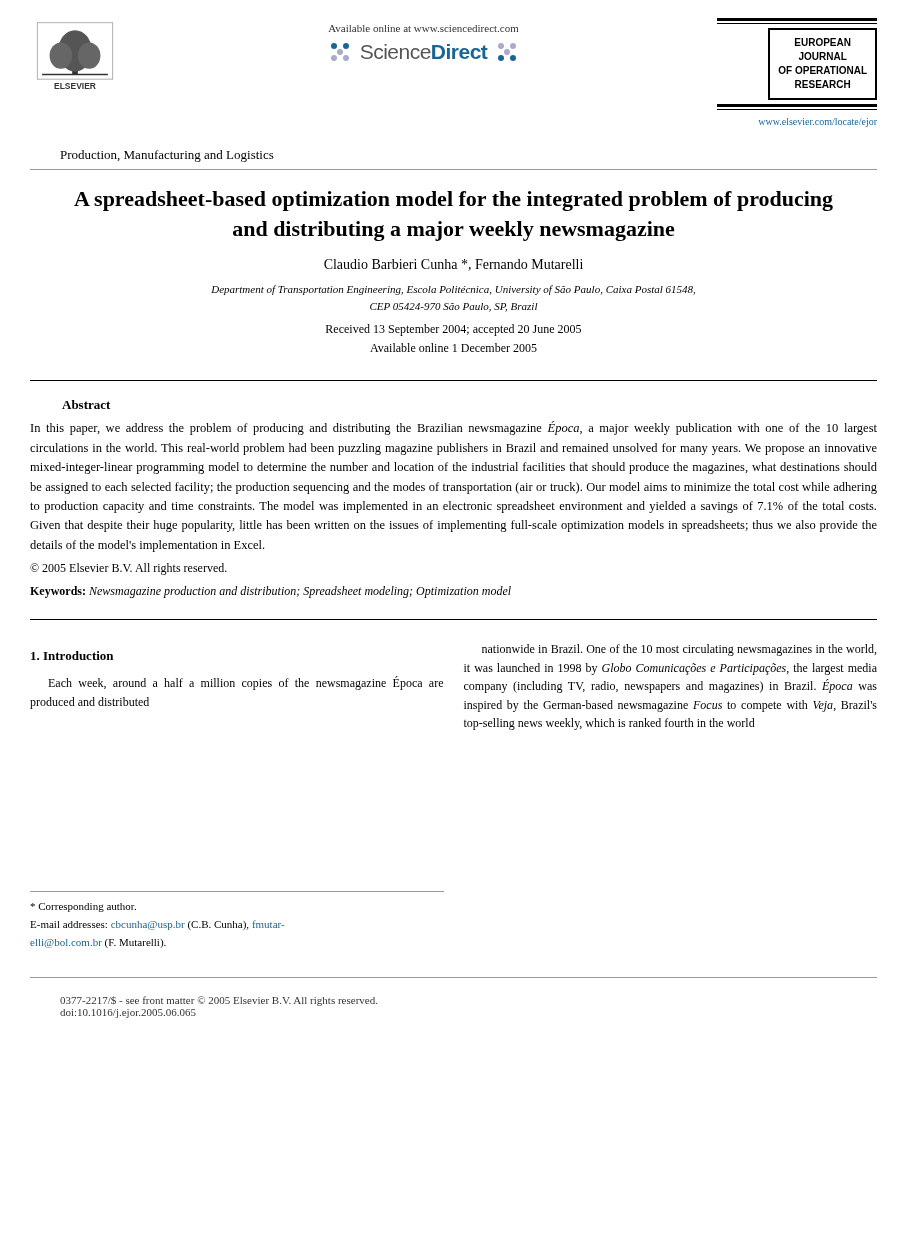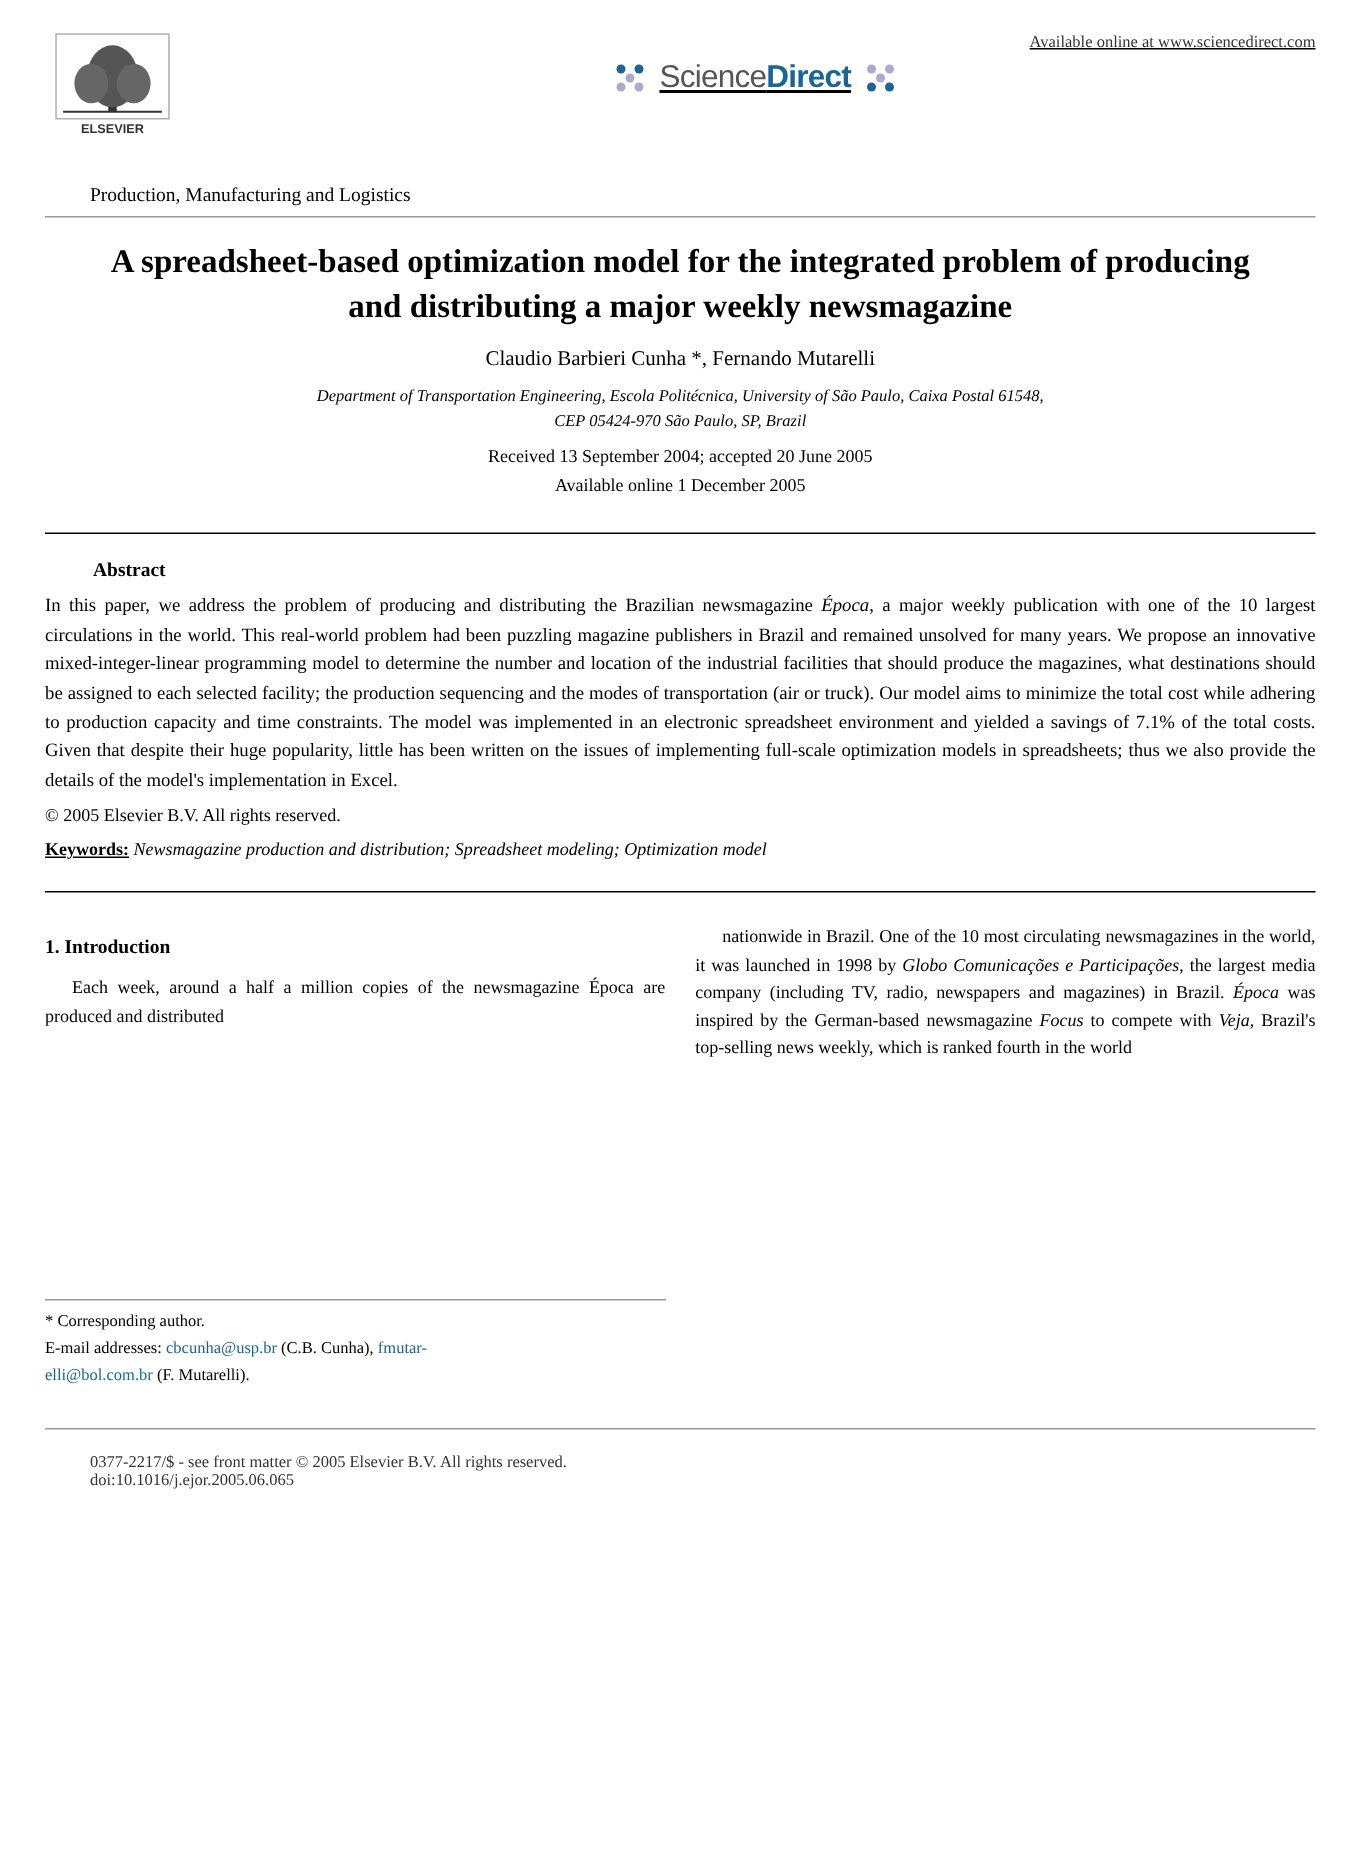--- a/index.html
+++ b/index.html
@@ -26,24 +26,23 @@
       justify-content: space-between;
     }
     .header-left {
       width: 100px;
     }
     .elsevier-logo {
       width: 90px;
       height: 80px;
     }
     .header-center {
-      text-align: right;
+      text-align: center;
       flex: 1;
       padding-top: 4px;
-      text-decoration: underline;
     }
     .header-center .available-online {
       font-size: 11px;
       color: #333;
       margin-bottom: 4px;
     }
     .sciencedirect-logo {
       font-size: 21px;
       font-family: Arial, sans-serif;
       color: #1a6496;
@@ -142,21 +141,20 @@
       margin-top: 6px;
     }
     .keywords-line {
       font-size: 12px;
       margin-top: 8px;
       font-style: italic;
     }
     .keywords-label {
       font-weight: bold;
       font-style: normal;
-      text-decoration: underline;
     }
 
     
     .body-columns {
       display: flex;
       padding: 10px 30px 20px 30px;
       gap: 20px;
     }
     .col-left {
       flex: 1;
@@ -261,20 +259,37 @@
         <svg width="28" height="28" viewBox="0 0 28 28">
           <circle cx="8" cy="8" r="3" fill="#aac"></circle>
           <circle cx="20" cy="8" r="3" fill="#aac"></circle>
           <circle cx="14" cy="14" r="3" fill="#aac"></circle>
           <circle cx="8" cy="20" r="3" fill="#1a6496"></circle>
           <circle cx="20" cy="20" r="3" fill="#1a6496"></circle>
         </svg>
       </div>
     </div>
 
+    <div class="header-right">
+      <div class="ejor-lines">
+        <div class="ejor-line-thick"></div>
+        <div class="ejor-line-thin"></div>
+      </div>
+      <div class="ejor-box">
+        <div>EUROPEAN</div>
+        <div>JOURNAL</div>
+        <div>OF OPERATIONAL</div>
+        <div>RESEARCH</div>
+      </div>
+      <div style="margin-top:4px;">
+        <div class="ejor-line-thick"></div>
+        <div class="ejor-line-thin" style="margin-top:2px;"></div>
+      </div>
+      <div class="ejor-website">www.elsevier.com/locate/ejor</div>
+    </div>
   </div>
 
   <div class="section-label">Production, Manufacturing and Logistics</div>
 
   <div class="title-area">
     <div class="article-title">A spreadsheet-based optimization model for the integrated problem of producing and distributing a major weekly newsmagazine</div>
     <div class="authors">Claudio Barbieri Cunha *, Fernando Mutarelli</div>
     <div class="affiliation">
       <span>Department of Transportation Engineering, Escola Politécnica, University of São Paulo, Caixa Postal 61548,</span><br>
       <span>CEP 05424-970 São Paulo, SP, Brazil</span>

